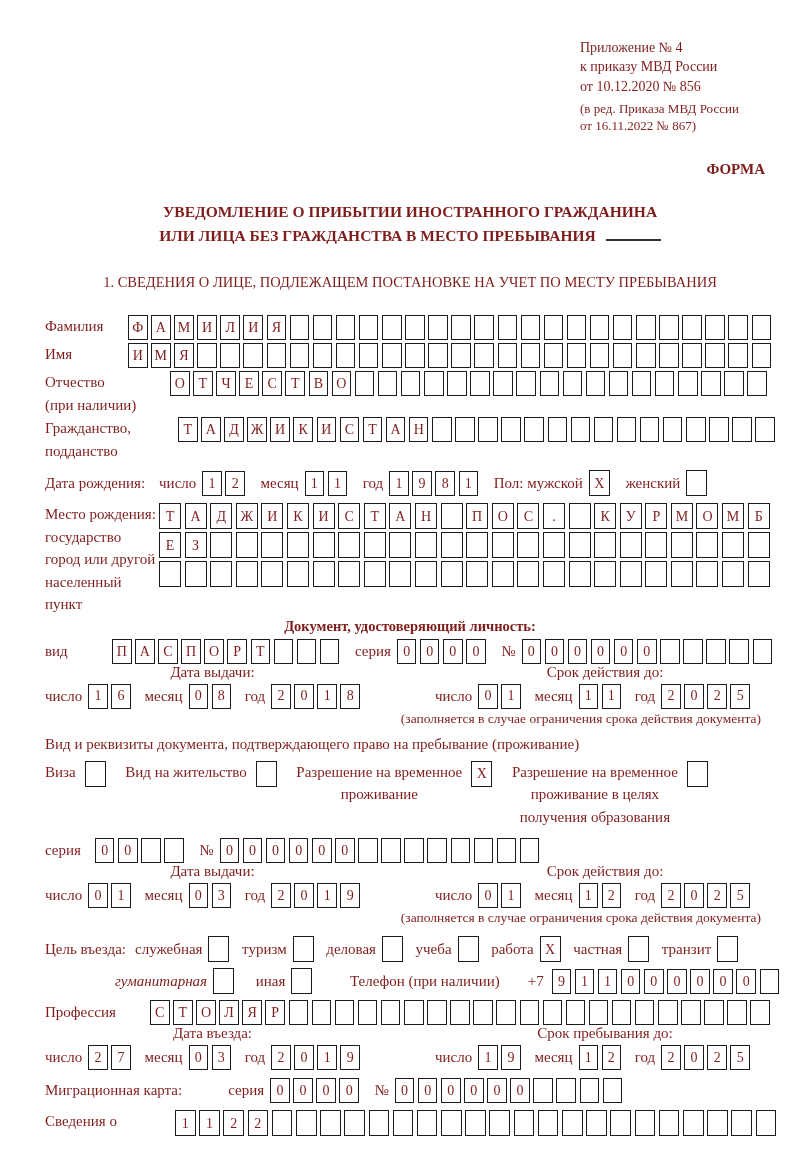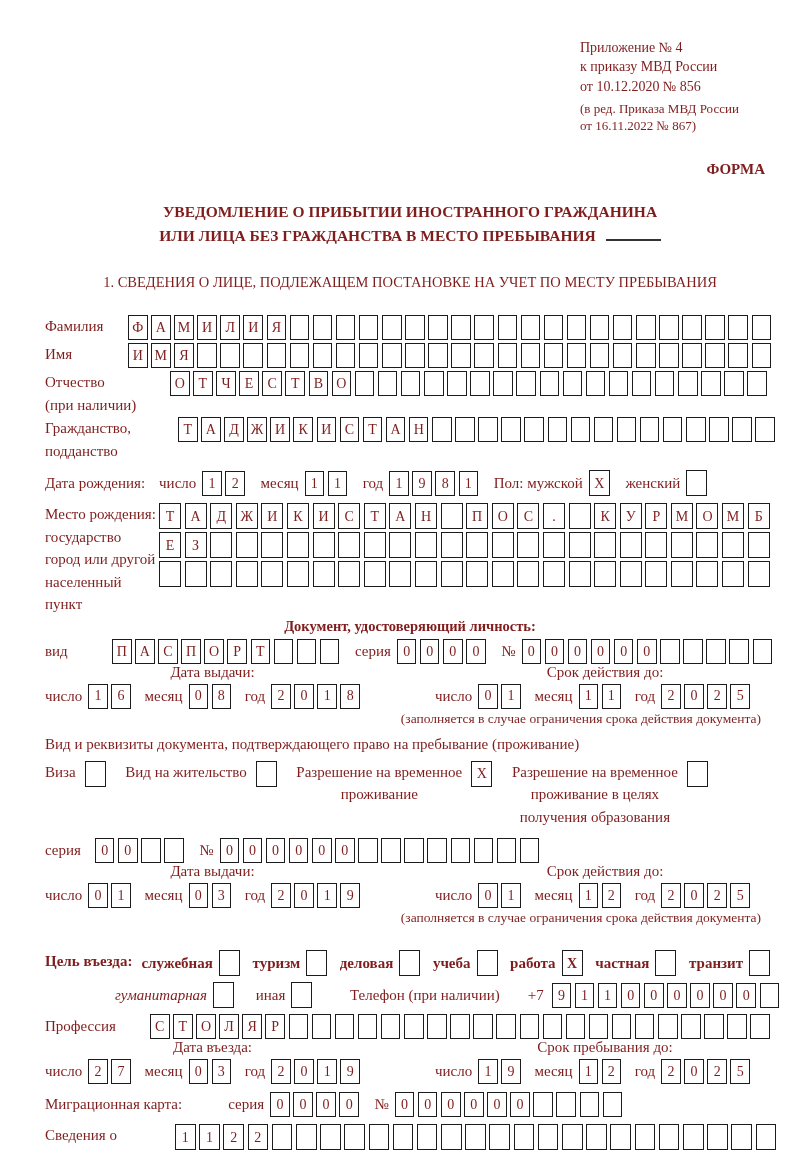--- a/index.html
+++ b/index.html
@@ -515,21 +515,21 @@
             <span class="cell">2</span>
             <span class="cell">0</span>
             <span class="cell">2</span>
             <span class="cell">5</span>
           </span>
       </div>
     </div>
   </div>
   <div class="footnote">(заполняется в случае ограничения срока действия документа)</div>
 
-  <div class="frow" style="margin-top:24px; align-items:flex-start;font-weight:bold;">
+  <div class="frow" style="margin-top:10px; align-items:center;">
     <span class="flabel">Цель въезда:</span>
     <span class="pair">
         <span class="clabel">служебная</span>
         <span class="cell checkbox"></span>
       </span>
     <span class="pair">
         <span class="clabel">туризм</span>
         <span class="cell checkbox"></span>
       </span>
     <span class="pair">

